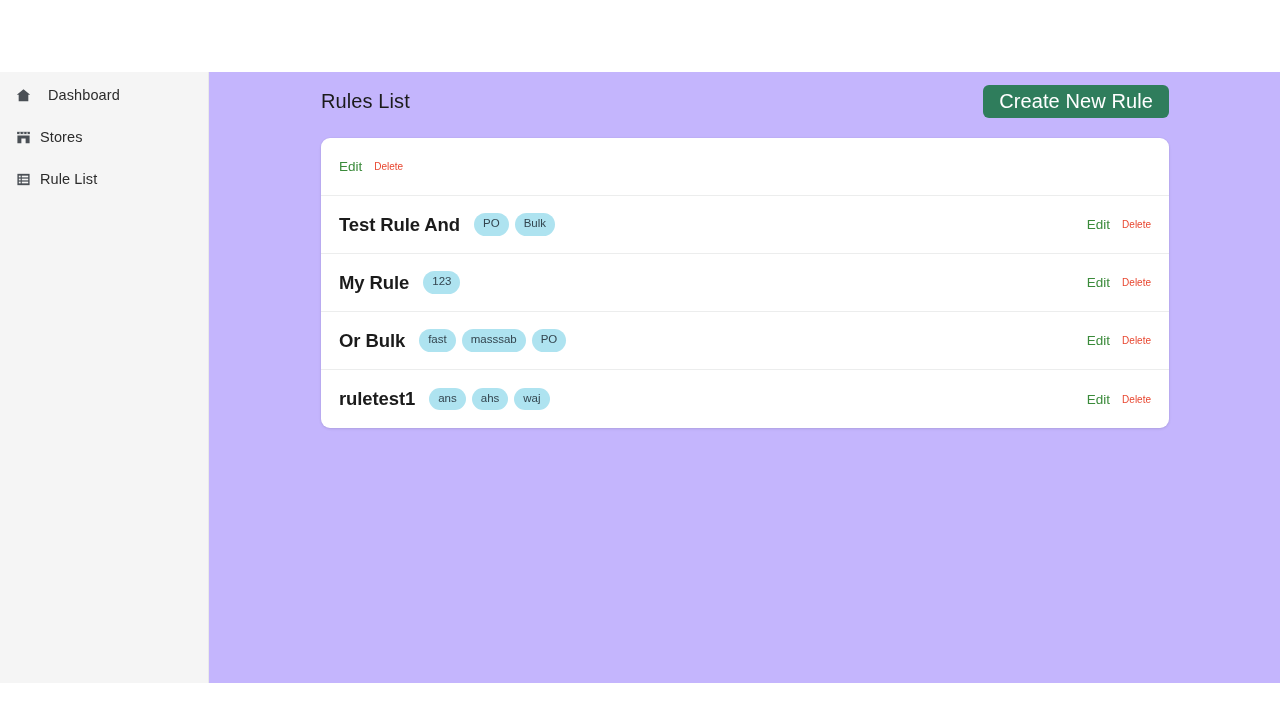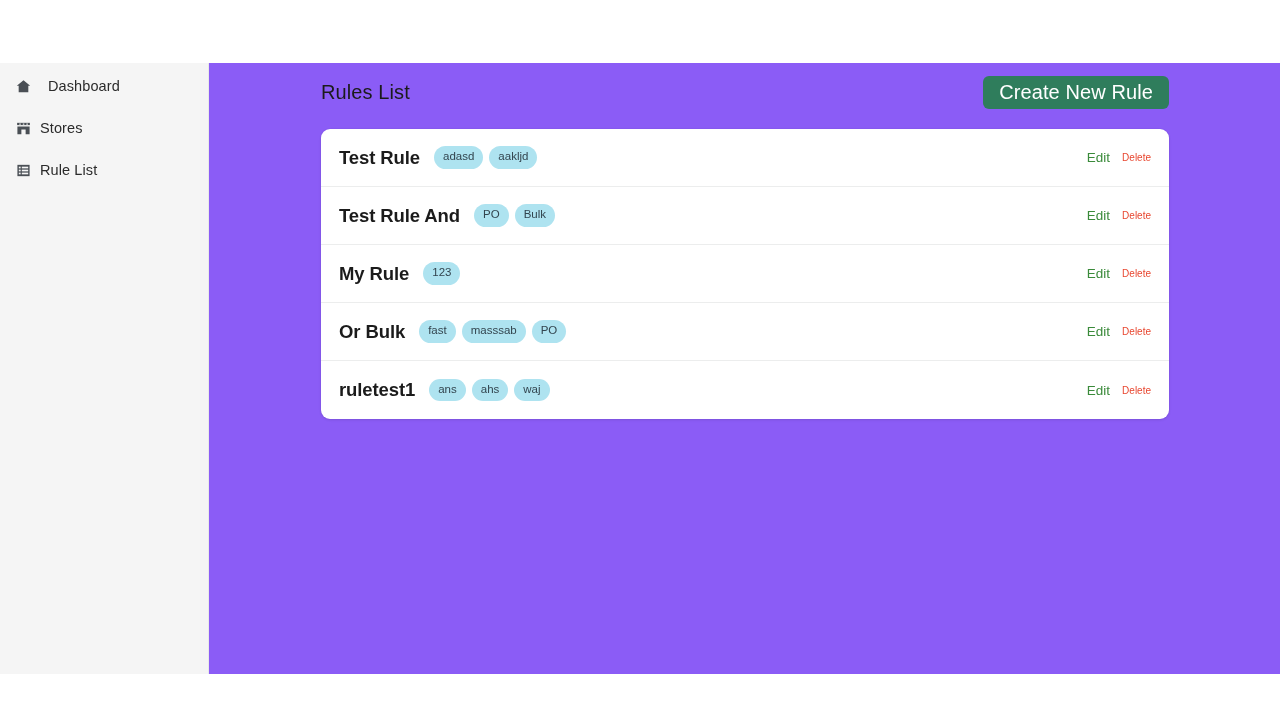--- a/index.html
+++ b/index.html
@@ -8,21 +8,21 @@
     width: 1280px;
     height: 720px;
     background: #ffffff;
     font-family: "Liberation Sans", sans-serif;
     overflow: hidden;
   }
 
   .app-frame {
     position: absolute;
     left: 0;
-    top: 63px;
+    top: 72px;
     width: 1280px;
     height: 611px;
     display: flex;
     background: #f5f5f5;
   }
 
   
   .sidebar {
     width: 209px;
     flex: 0 0 209px;
@@ -56,21 +56,21 @@
   .nav-label {
     font-size: 14.5px;
     color: #2b2b2b;
     line-height: 1;
     letter-spacing: 0.1px;
   }
 
   
   .main {
     flex: 1 1 auto;
-    background: #8b5cf6;
+    background: #c4b5fd;
     padding: 0;
     position: relative;
   }
 
   .main-inner {
     width: 848px;
     margin-left: 112px;
     padding-top: 10px;
   }
 
@@ -226,27 +226,20 @@
     <div class="main-inner">
 
       <div class="page-head">
         <h1 class="page-title">Rules List</h1>
         <button class="create-btn">Create New Rule</button>
       </div>
 
       <div class="rules-card">
 
         <div class="rule-row">
-          <div class="rule-left">
-            <span class="rule-name">Test Rule</span>
-            <span class="tag-list">
-              <span class="tag">adasd</span>
-              <span class="tag">aakljd</span>
-            </span>
-          </div>
           <div class="rule-actions">
             <a class="act-edit">Edit</a>
             <a class="act-delete">Delete</a>
           </div>
         </div>
 
         <div class="rule-row">
           <div class="rule-left">
             <span class="rule-name">Test Rule And</span>
             <span class="tag-list">

